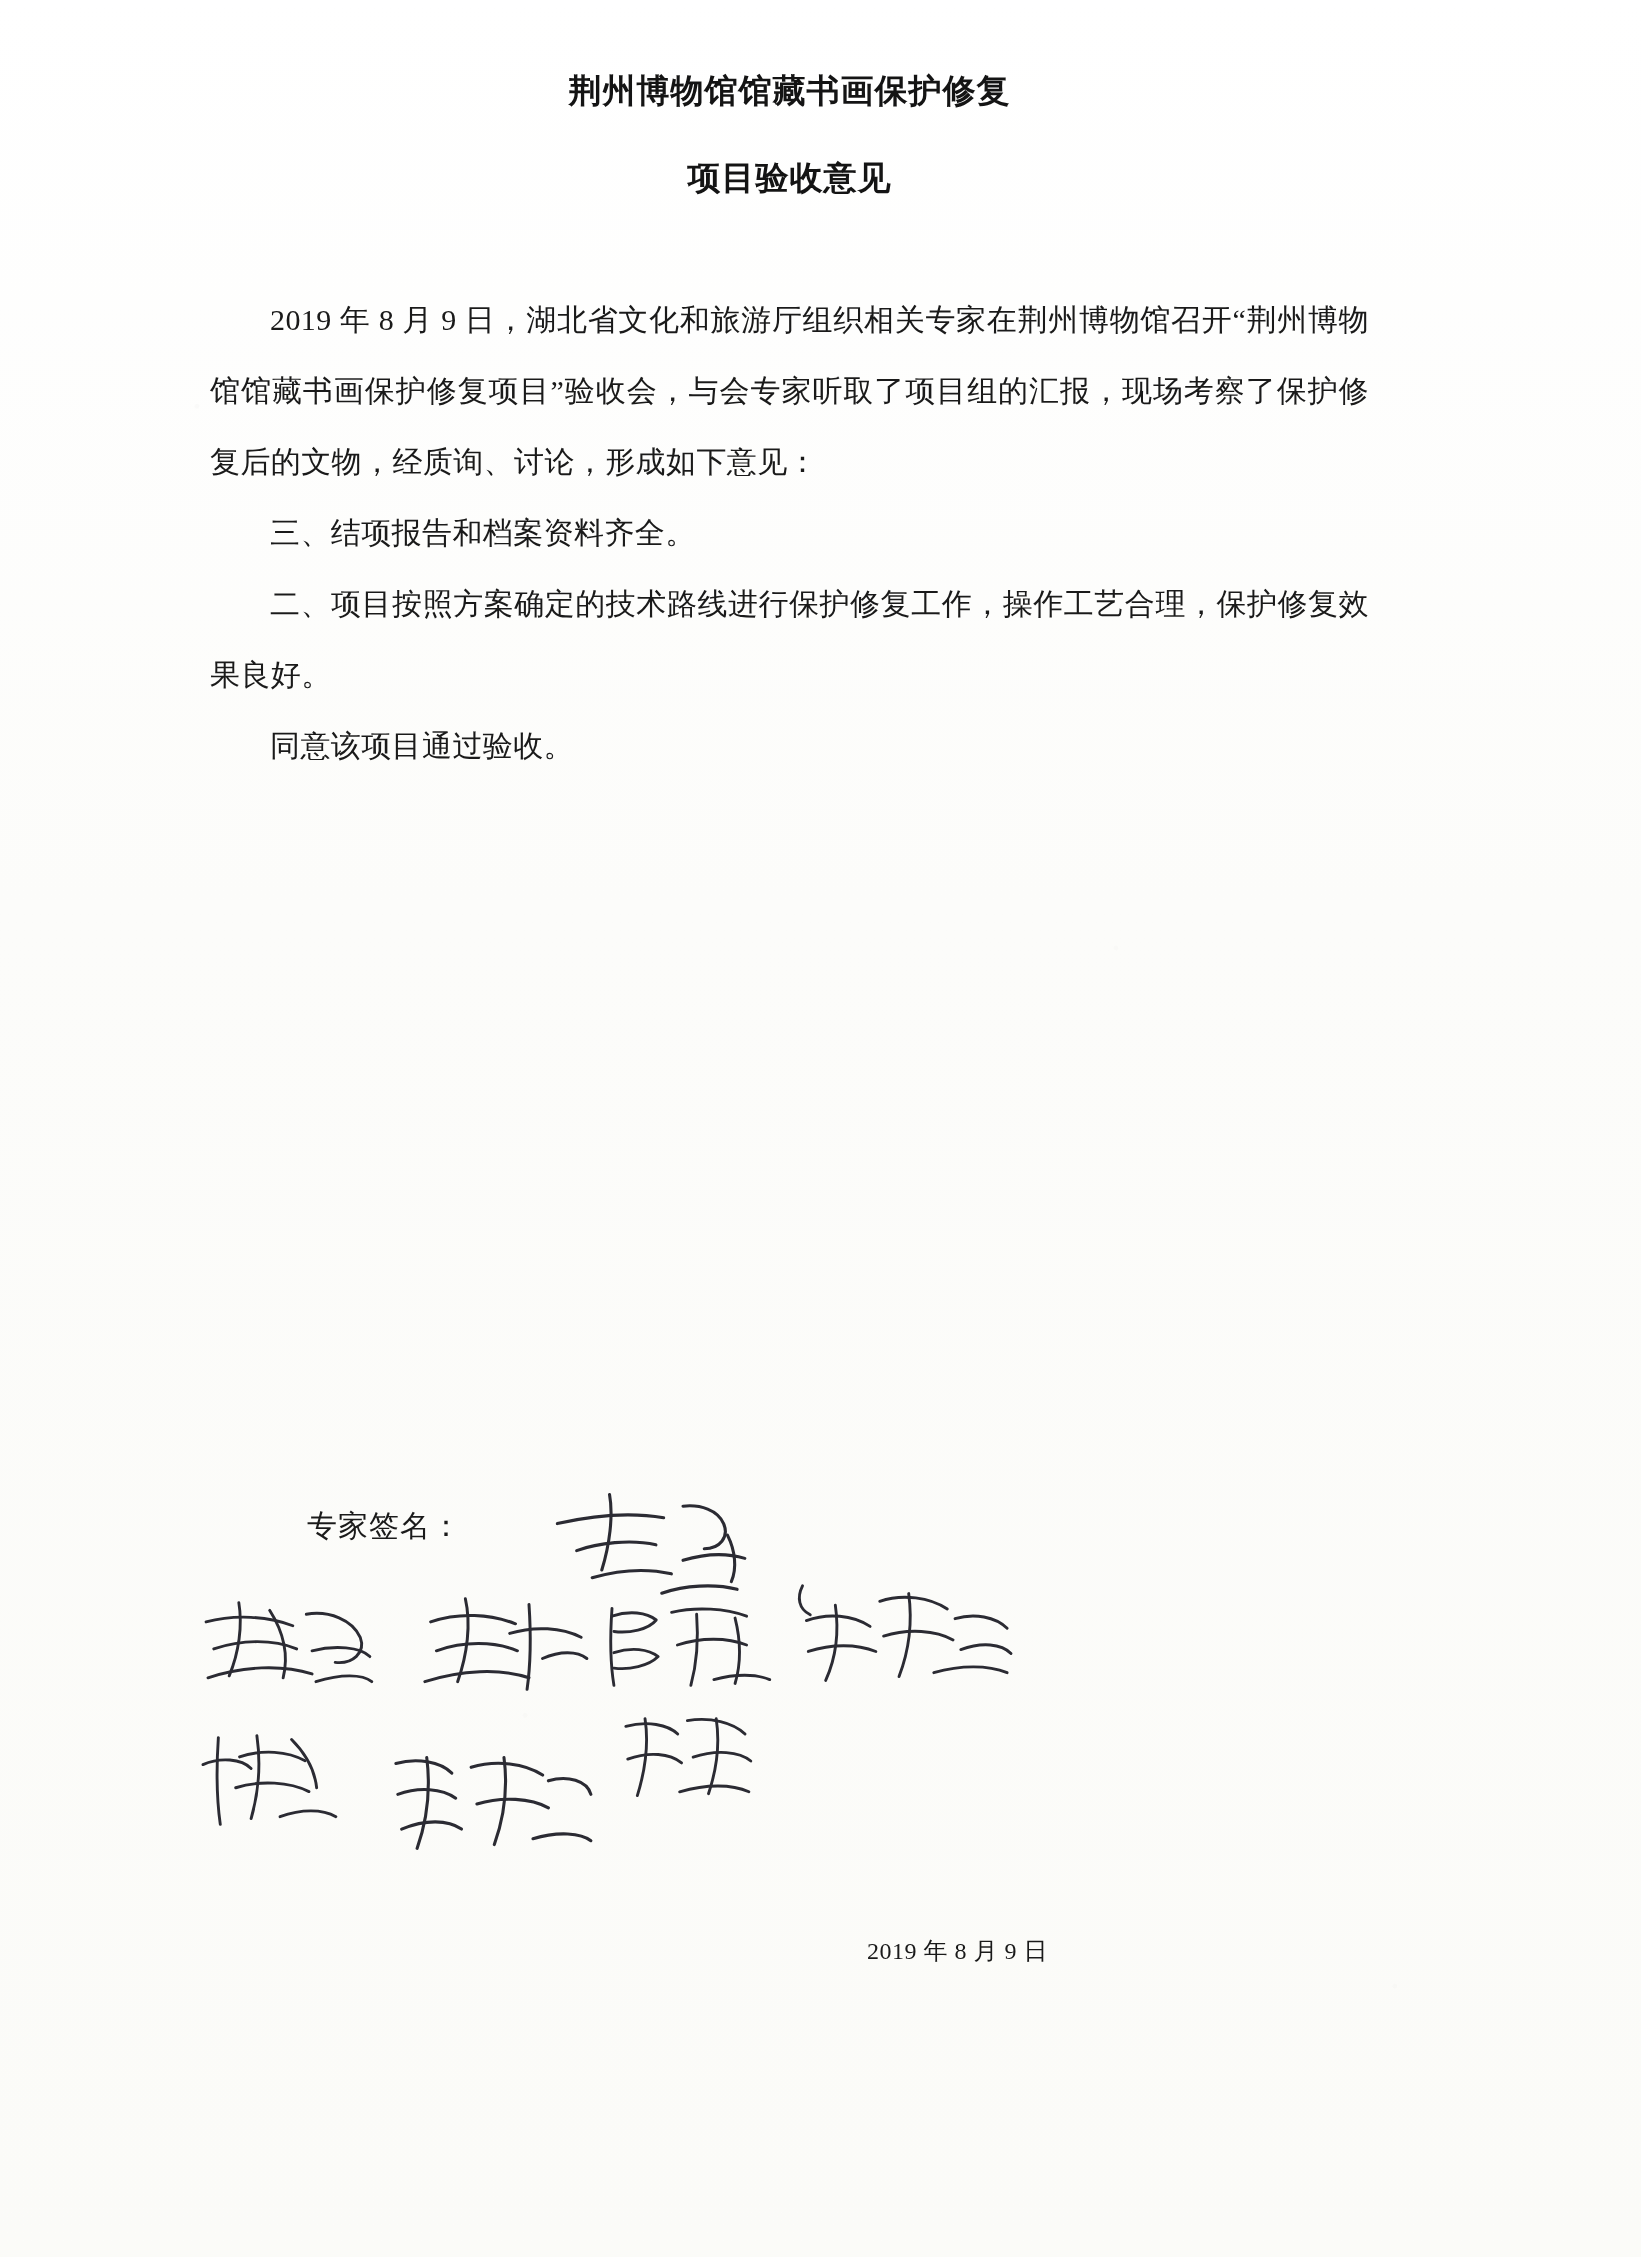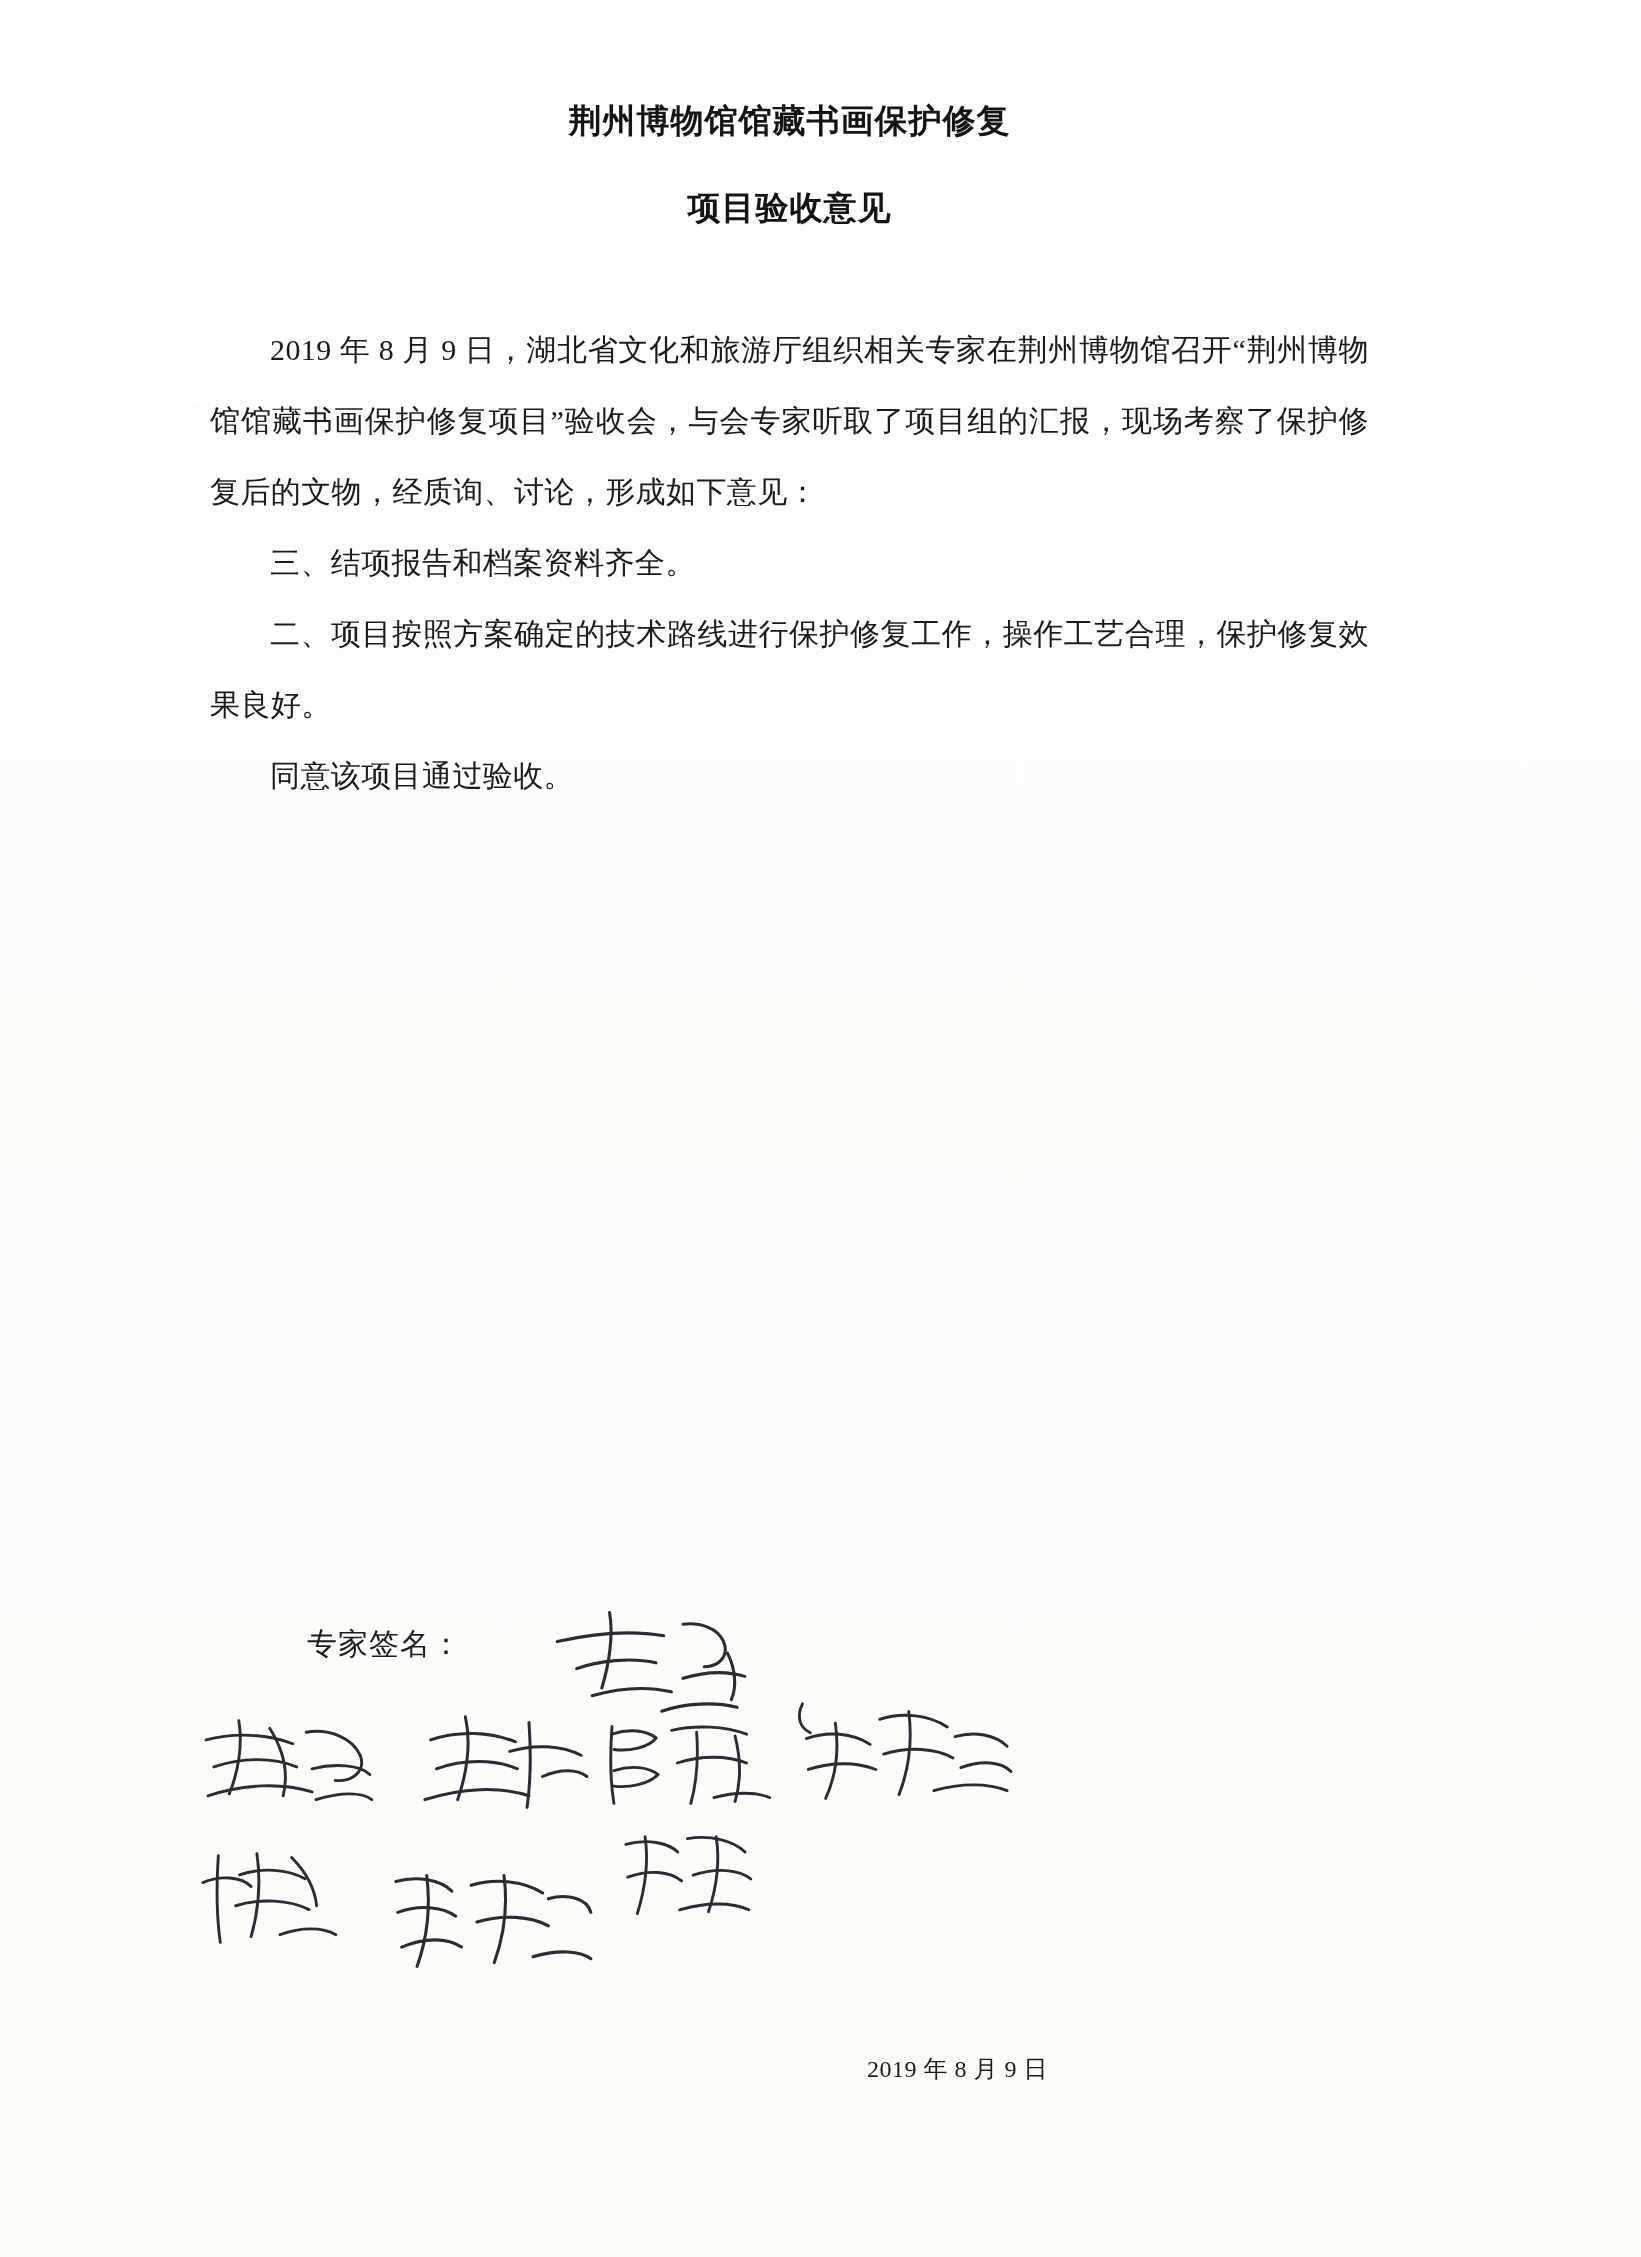--- a/index.html
+++ b/index.html
@@ -37,42 +37,42 @@
     width: 1159px;
   }
   .doc-title {
     text-align: center;
     font-family: "Liberation Sans", "DejaVu Sans", sans-serif;
     font-weight: bold;
     font-size: 33px;
     color: #141414;
     letter-spacing: 1px;
   }
-  .title-line-1 { margin-top: 99px; }
+  .title-line-1 { margin-top: 69px; }
   .title-line-2 { margin-top: 42px; }
 
   .body-text {
     margin-top: 83px;
     font-size: 30px;
     line-height: 71px;
     color: #1a1a1a;
     text-align: justify;
     letter-spacing: 0.4px;
   }
   .para {
     text-indent: 60px;
     margin: 0;
   }
   .para + .para { margin-top: 0; }
 
   
   .sign-area {
     position: absolute;
     left: 210px;
-    top: 1576px;
+    top: 1458px;
     width: 1188px;
     height: 676px;
   }
   .sign-label {
     position: absolute;
     left: 97px;
     top: 48px;
     font-size: 30px;
     color: #1a1a1a;
     letter-spacing: 1px;

